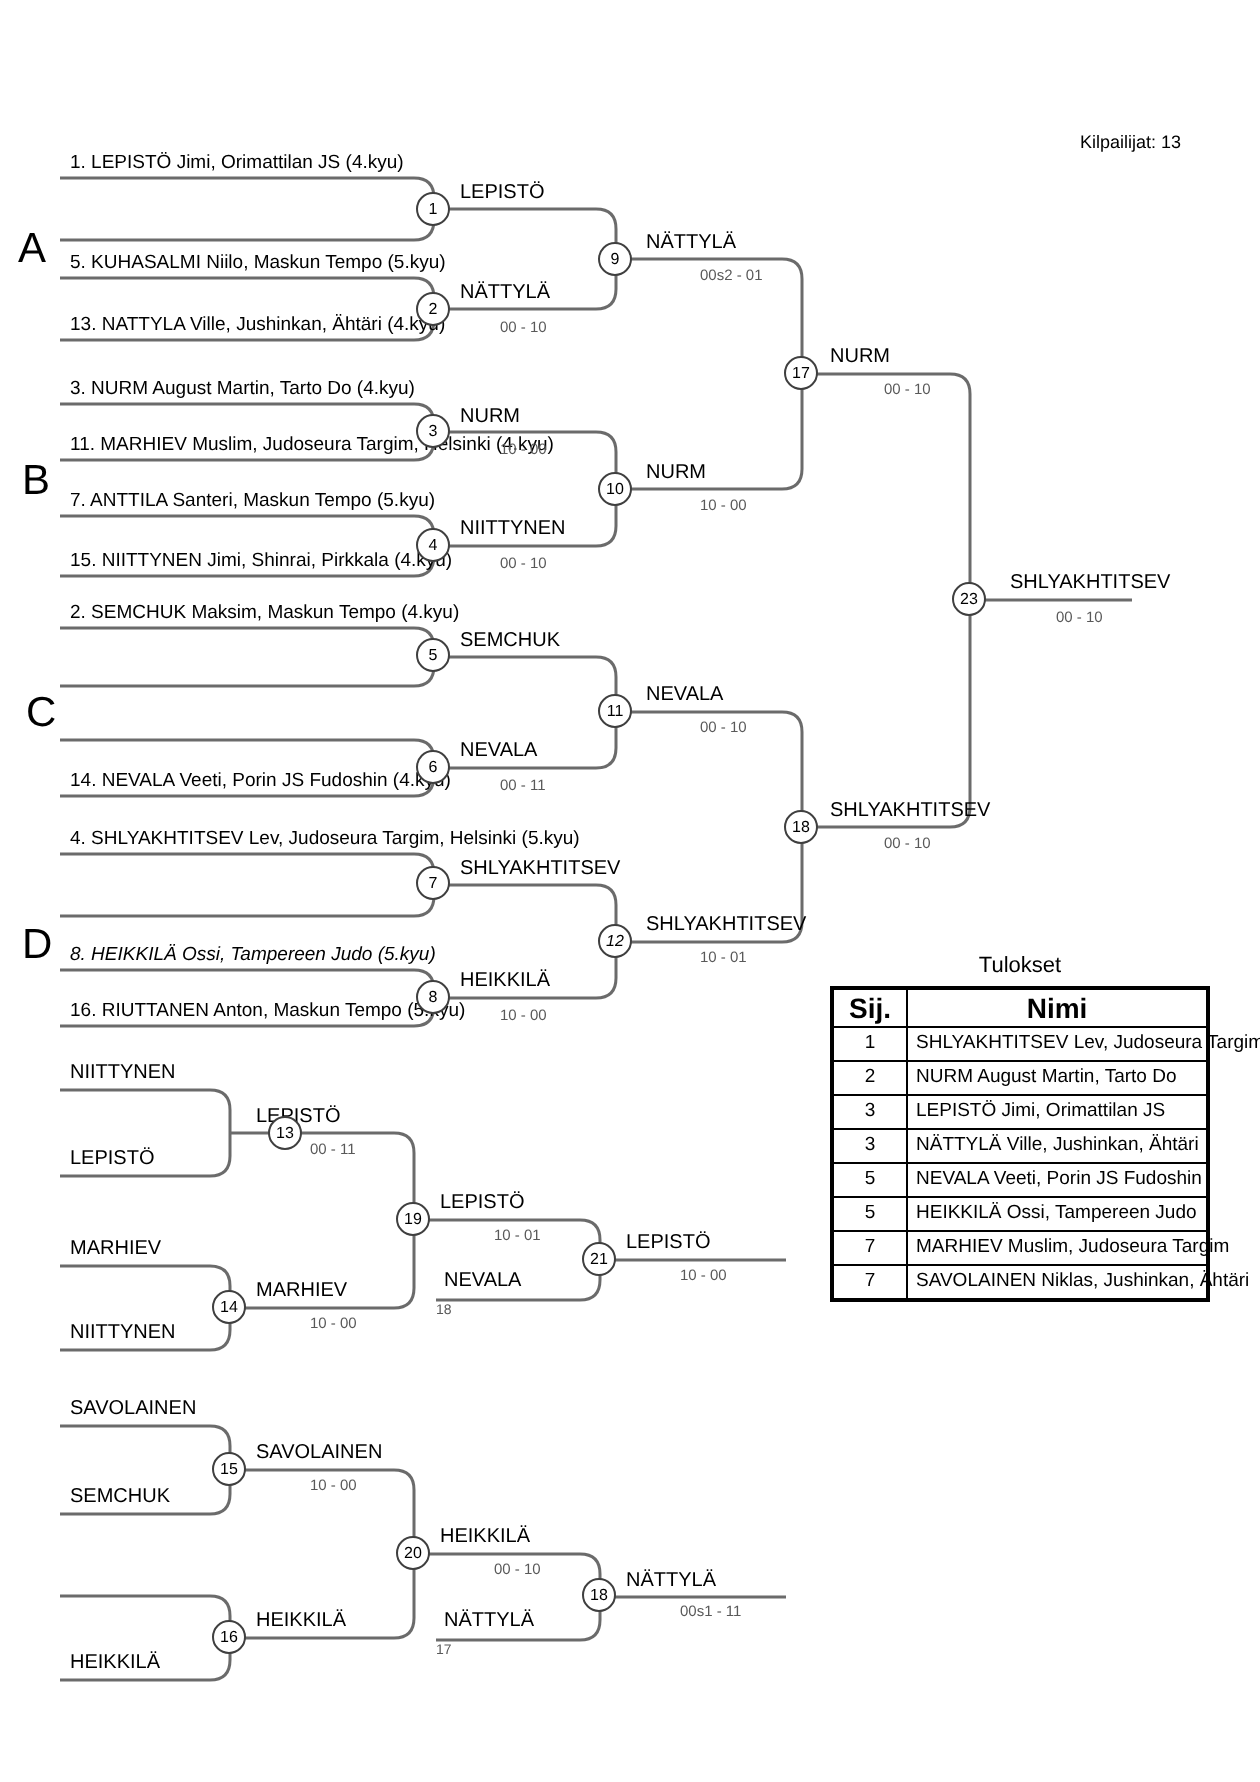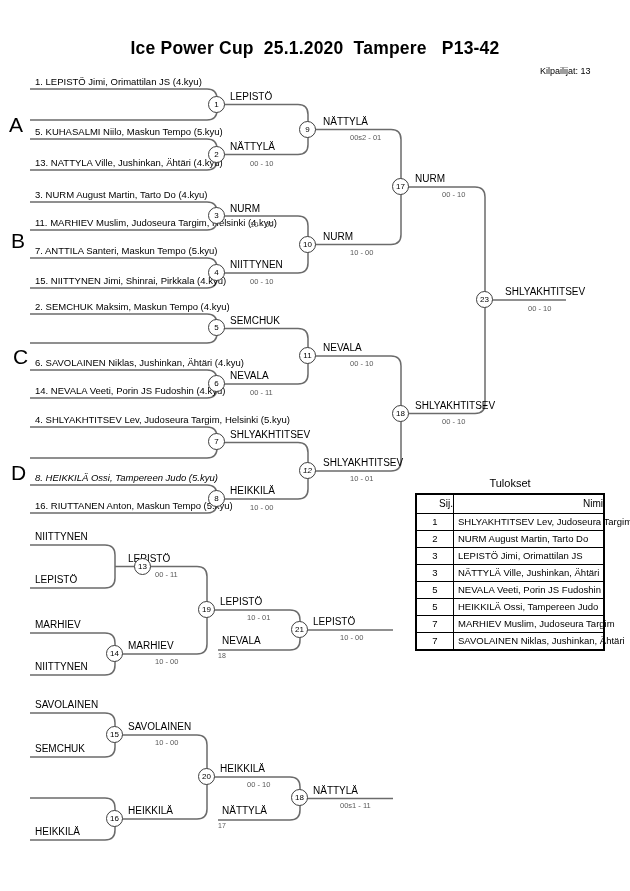--- a/index.html
+++ b/index.html
@@ -16,21 +16,21 @@
   .dropnum{font-size:7px;color:#595959;z-index:4;}
   .circle{position:absolute;width:15px;height:15px;border:1.4px solid #3f3f3f;border-radius:50%;
           background:#fff;z-index:3;display:flex;align-items:center;justify-content:center;
           font-size:8px;line-height:1;}
   svg.lines{position:absolute;left:0;top:0;z-index:1;}
   svg.lines path{fill:none;stroke:#6b6b6b;stroke-width:1.5;}
   .results-title{left:415px;top:477px;width:190px;text-align:center;font-size:11px;font-weight:normal;z-index:2;}
   table.results{position:absolute;left:415px;top:493px;width:190px;table-layout:fixed;
                 border-collapse:collapse;border:2px solid #000;z-index:2;background:transparent;}
   table.results th,table.results td{border:1px solid #000;font-size:9.5px;padding:0;line-height:1;}
-  table.results th{font-size:10px;font-weight:normal;text-align:right;height:18px;}
+  table.results th{font-size:14px;font-weight:bold;text-align:center;height:18px;}
   table.results td.rank{width:36px;text-align:center;height:16px;}
   table.results td.name{padding-left:4px;white-space:pre;overflow:visible;}
 </style>
 </head>
 <body>
 
 <div class="page">
 
   <svg class="lines" width="630" height="891">
 
@@ -60,37 +60,35 @@
     <path d="M207 610 H290 Q300 610 300 620 V640 Q300 650 290 650 H218"></path>
     <path d="M300 630 H393"></path>
 
     <path d="M30 713 H105 Q115 713 115 723 V747 Q115 757 105 757 H30"></path>
     <path d="M30 798 H105 Q115 798 115 808 V830 Q115 840 105 840 H30"></path>
     <path d="M115 735 H197 Q207 735 207 745 V809 Q207 819 197 819 H115"></path>
     <path d="M207 777 H290 Q300 777 300 787 V810 Q300 820 290 820 H218"></path>
     <path d="M300 798.5 H393"></path>
   </svg>
 
-  <div class="abs title">Ice Power Cup  25.1.2020  Tampere   P13-42</div>
   <div class="abs competitors">Kilpailijat: 13</div>
 
   <div class="abs pool" style="left:9px;top:113px;">A</div>
   <div class="abs pool" style="left:11px;top:229px;">B</div>
   <div class="abs pool" style="left:13px;top:345px;">C</div>
   <div class="abs pool" style="left:11px;top:461px;">D</div>
 
   <div class="abs entry" style="left:35px;top:76px;">1. LEPISTÖ Jimi, Orimattilan JS (4.kyu)</div>
   <div class="abs entry" style="left:35px;top:126px;">5. KUHASALMI Niilo, Maskun Tempo (5.kyu)</div>
   <div class="abs entry" style="left:35px;top:157px;">13. NATTYLA Ville, Jushinkan, Ähtäri (4.kyu)</div>
   <div class="abs entry" style="left:35px;top:189px;">3. NURM August Martin, Tarto Do (4.kyu)</div>
   <div class="abs entry" style="left:35px;top:217px;">11. MARHIEV Muslim, Judoseura Targim, Helsinki (4.kyu)</div>
   <div class="abs entry" style="left:35px;top:245px;">7. ANTTILA Santeri, Maskun Tempo (5.kyu)</div>
   <div class="abs entry" style="left:35px;top:275px;">15. NIITTYNEN Jimi, Shinrai, Pirkkala (4.kyu)</div>
   <div class="abs entry" style="left:35px;top:301px;">2. SEMCHUK Maksim, Maskun Tempo (4.kyu)</div>
-  <div class="abs entry" style="left:35px;top:357px;">6. SAVOLAINEN Niklas, Jushinkan, Ähtäri (4.kyu)</div>
   <div class="abs entry" style="left:35px;top:385px;">14. NEVALA Veeti, Porin JS Fudoshin (4.kyu)</div>
   <div class="abs entry" style="left:35px;top:414px;">4. SHLYAKHTITSEV Lev, Judoseura Targim, Helsinki (5.kyu)</div>
   <div class="abs entry" style="left:35px;top:472px;font-style:italic;">8. HEIKKILÄ Ossi, Tampereen Judo (5.kyu)</div>
   <div class="abs entry" style="left:35px;top:500px;">16. RIUTTANEN Anton, Maskun Tempo (5.kyu)</div>
 
   <div class="abs rname" style="left:35px;top:531px;">NIITTYNEN</div>
   <div class="abs rname" style="left:35px;top:574px;">LEPISTÖ</div>
   <div class="abs rname" style="left:35px;top:619px;">MARHIEV</div>
   <div class="abs rname" style="left:35px;top:661px;">NIITTYNEN</div>
   <div class="abs rname" style="left:35px;top:699px;">SAVOLAINEN</div>

